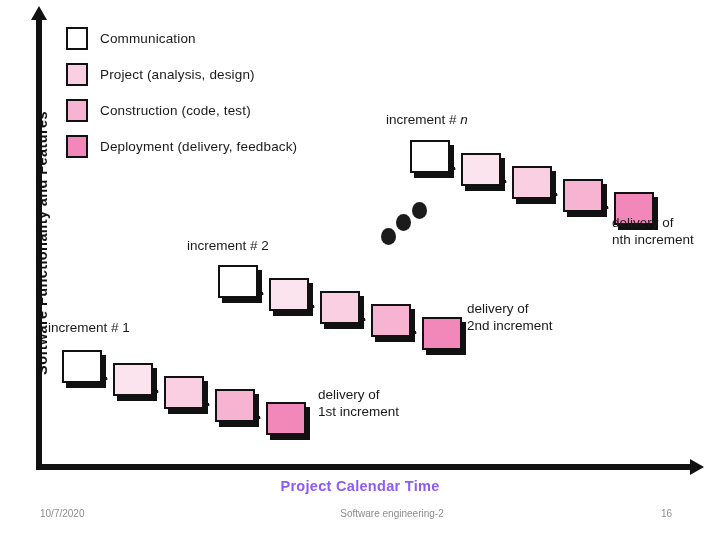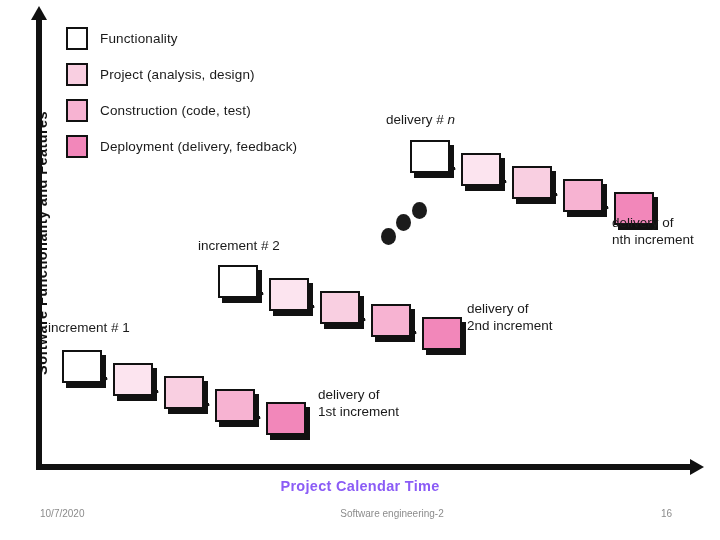--- a/index.html
+++ b/index.html
@@ -185,58 +185,58 @@
   <div class="axis-v-line"></div>
   <div class="axis-h-line"></div>
   <div class="axis-h-arrow"></div>
 
   <div class="y-axis-label">Software Functionality and Features</div>
   <div class="x-axis-label">Project Calendar Time</div>
 
   <div class="legend">
     <div class="legend-row">
       <div class="legend-swatch" style="background: rgb(255, 255, 255);"></div>
-      <div class="legend-text">Functionality</div>
+      <div class="legend-text">Communication</div>
     </div>
     <div class="legend-row">
       <div class="legend-swatch" style="background: rgb(249, 207, 225);"></div>
       <div class="legend-text">Project (analysis, design)</div>
     </div>
     <div class="legend-row">
       <div class="legend-swatch" style="background: rgb(247, 179, 210);"></div>
       <div class="legend-text">Construction (code, test)</div>
     </div>
     <div class="legend-row">
       <div class="legend-swatch" style="background: rgb(242, 135, 186);"></div>
       <div class="legend-text">Deployment (delivery, feedback)</div>
     </div>
   </div>
 
-  <div class="inc-label" style="left:386px; top:112px;"><span>delivery # </span><em>n</em></div>
+  <div class="inc-label" style="left:386px; top:112px;"><span>increment # </span><em>n</em></div>
   <div id="row-n">
       <div class="phase-box" style="left: 410px; top: 140px; background: rgb(255, 255, 255);"></div>
       <div class="arrow" style="left: 454px; top: 167px; width: 1px;"></div>
       <div class="phase-box" style="left: 461px; top: 153px; background: rgb(252, 228, 239);"></div>
       <div class="arrow" style="left: 505px; top: 180px; width: 1px;"></div>
       <div class="phase-box" style="left: 512px; top: 166px; background: rgb(249, 207, 225);"></div>
       <div class="arrow" style="left: 556px; top: 193px; width: 1px;"></div>
       <div class="phase-box" style="left: 563px; top: 179px; background: rgb(247, 179, 210);"></div>
       <div class="arrow" style="left: 607px; top: 206px; width: 1px;"></div>
       <div class="phase-box" style="left: 614px; top: 192px; background: rgb(242, 135, 186);"></div>
     </div>
   <div class="delivery-label" style="left:612px; top:214px;">
     <div>delivery of</div>
     <div>nth increment</div>
   </div>
 
   <div class="dot" style="left:412px; top:202px;"></div>
   <div class="dot" style="left:396px; top:214px;"></div>
   <div class="dot" style="left:381px; top:228px;"></div>
 
-  <div class="inc-label" style="left:198px; top:238px;"><span>increment # 2</span><em></em></div>
+  <div class="inc-label" style="left:187px; top:238px;"><span>increment # 2</span><em></em></div>
   <div id="row-2">
       <div class="phase-box" style="left: 218px; top: 265px; background: rgb(255, 255, 255);"></div>
       <div class="arrow" style="left: 262px; top: 292px; width: 1px;"></div>
       <div class="phase-box" style="left: 269px; top: 278px; background: rgb(252, 228, 239);"></div>
       <div class="arrow" style="left: 313px; top: 305px; width: 1px;"></div>
       <div class="phase-box" style="left: 320px; top: 291px; background: rgb(249, 207, 225);"></div>
       <div class="arrow" style="left: 364px; top: 318px; width: 1px;"></div>
       <div class="phase-box" style="left: 371px; top: 304px; background: rgb(247, 179, 210);"></div>
       <div class="arrow" style="left: 415px; top: 331px; width: 1px;"></div>
       <div class="phase-box" style="left: 422px; top: 317px; background: rgb(242, 135, 186);"></div>

